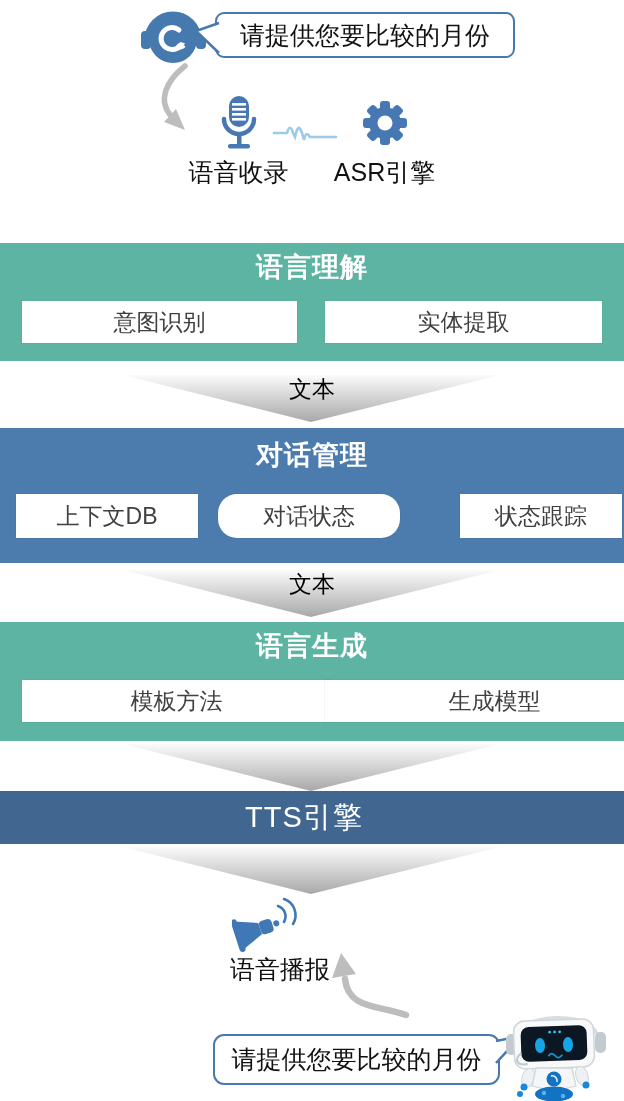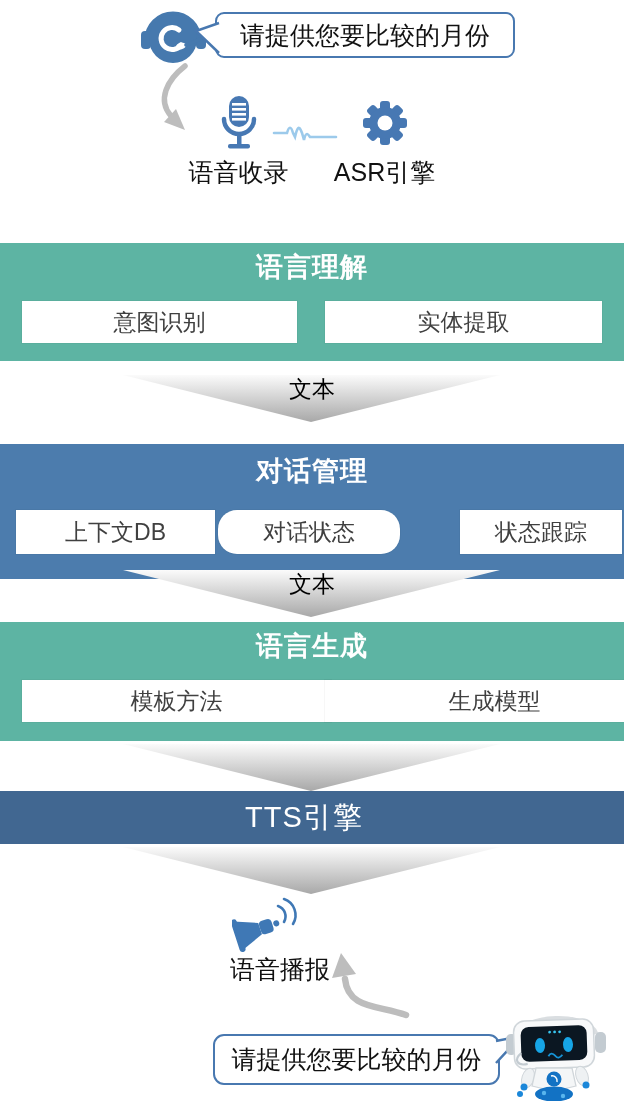--- a/index.html
+++ b/index.html
@@ -104,23 +104,23 @@
         <stop offset="0" stop-color="#fbfbfb"></stop>
           <stop offset="1" stop-color="#a8a8a8"></stop>
       </linearGradient>
     </defs>
     <polygon points="0,0 377,0 188,47" fill="url(#chevGrad)"></polygon>
   </svg>
   <div class="flow-text" style="top:374px;">
     <span>文本</span>
   </div>
 
-  <div class="band band-blue" style="top:444px;height:135px;">
+  <div class="band band-blue" style="top:428px;height:135px;">
     <div class="band-title" style="top:9px;">对话管理</div>
-    <div class="white-box" style="left:16px;top:66px;width:199px;height:44px;line-height:44px;">
+    <div class="white-box" style="left:16px;top:66px;width:182px;height:44px;line-height:44px;">
       <span>上下文DB</span>
     </div>
     <div class="white-box" style="left:218px;top:66px;width:182px;height:44px;line-height:44px;border-radius:19px;">
       <span>对话状态</span>
     </div>
     <div class="white-box" style="left:420px;top:66px;width:162px;height:44px;line-height:44px;margin-left:40px;">
       <span>状态跟踪</span>
     </div>
   </div>
 

